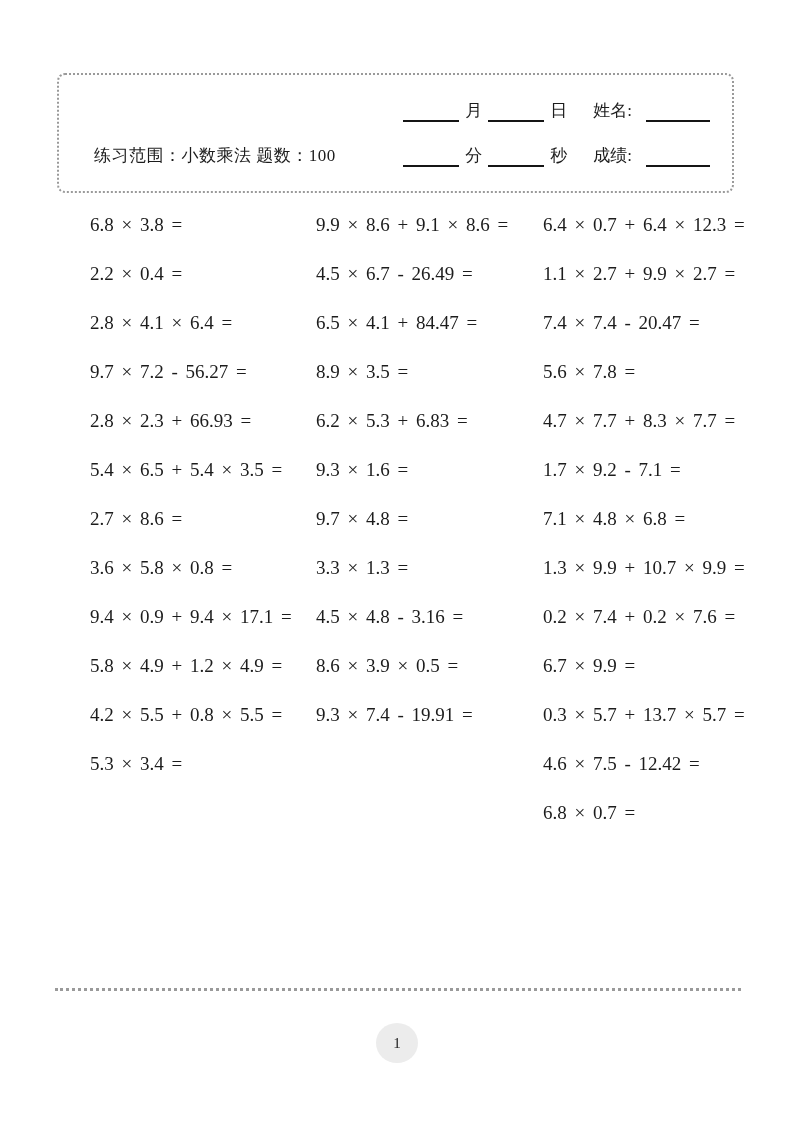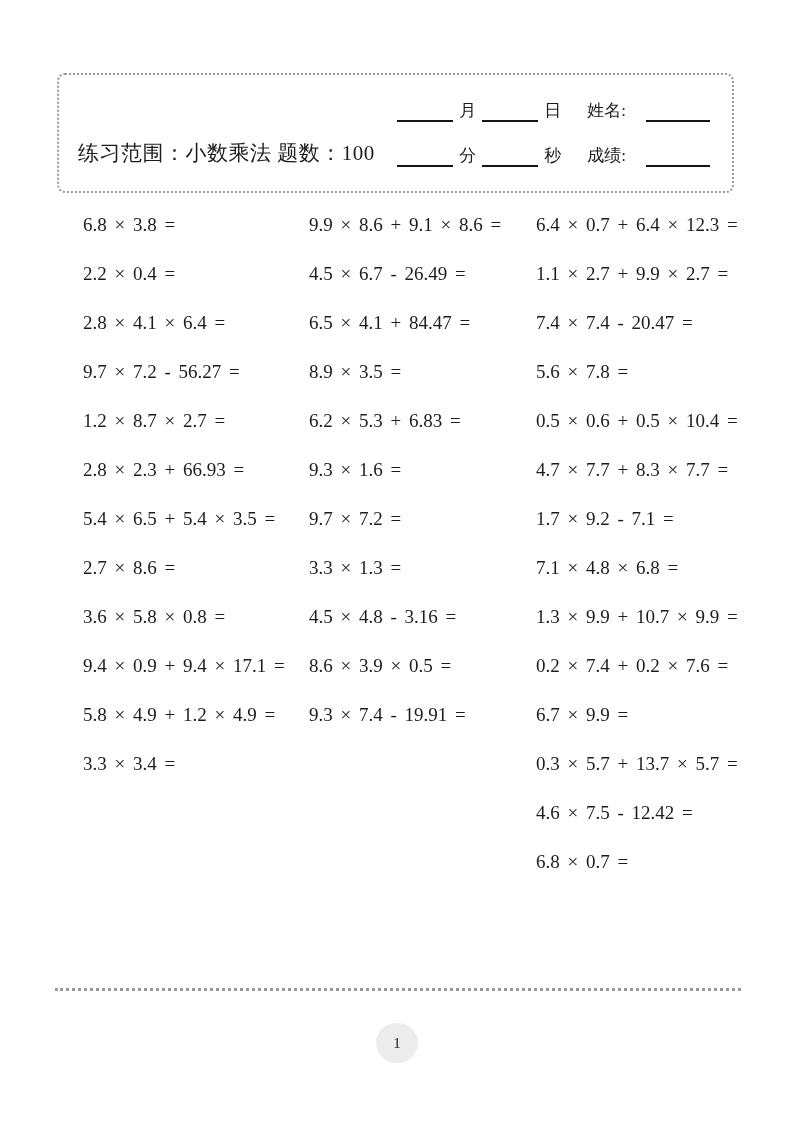--- a/index.html
+++ b/index.html
@@ -16,22 +16,22 @@
   .header-box {
     position: absolute;
     left: 57px; top: 73px;
     width: 677px; height: 120px;
     border: 2px dotted #9a9a9a;
     border-radius: 8px;
     box-sizing: border-box;
   }
   .practice-info {
     position: absolute;
-    left: 19px; bottom: 24px;
-    font-size: 21px;
+    left: 35px; bottom: 24px;
+    font-size: 17px;
     letter-spacing: 0.5px;
     white-space: nowrap;
   }
   .header-right {
     position: absolute;
     right: 22px; top: 24px;
     display: flex;
     flex-direction: column;
     gap: 22px;
     font-size: 17px;
@@ -39,25 +39,25 @@
   .h-row { display: flex; align-items: flex-end; white-space: nowrap; }
   .blank {
     display: inline-block;
     border-bottom: 2px solid #151515;
     height: 1.05em;
     box-sizing: border-box;
   }
   .blank.w-date { width: 56px; }
   .blank.w-name { width: 64px; }
   .h-label { margin: 0 6px; }
-  .h-label.tag { margin-left: 20px; margin-right: 20px; }
+  .h-label.tag { margin-left: 20px; margin-right: 14px; }
   
   .problems-grid {
     position: absolute;
-    left: 83px; top: 200px; right: 20px;
+    left: 90px; top: 200px; right: 20px;
     display: grid;
     grid-template-columns: 226px 227px auto;
   }
   .problem-col { display: flex; flex-direction: column; }
   .problem-cell {
     height: 49px;
     display: flex;
     align-items: center;
     font-size: 19px;
     white-space: nowrap;
@@ -110,48 +110,47 @@
       </div>
     </div>
   </div>
 
   <div class="problems-grid">
       <div class="problem-col">
         <div class="problem-cell">6.8 × 3.8 =</div>
         <div class="problem-cell">2.2 × 0.4 =</div>
         <div class="problem-cell">2.8 × 4.1 × 6.4 =</div>
         <div class="problem-cell">9.7 × 7.2 - 56.27 =</div>
-        <div class="problem-cell">1.2 × 8.7 × 2.7 =</div>
         <div class="problem-cell">2.8 × 2.3 + 66.93 =</div>
         <div class="problem-cell">5.4 × 6.5 + 5.4 × 3.5 =</div>
         <div class="problem-cell">2.7 × 8.6 =</div>
         <div class="problem-cell">3.6 × 5.8 × 0.8 =</div>
         <div class="problem-cell">9.4 × 0.9 + 9.4 × 17.1 =</div>
         <div class="problem-cell">5.8 × 4.9 + 1.2 × 4.9 =</div>
-        <div class="problem-cell">3.3 × 3.4 =</div>
+        <div class="problem-cell">4.2 × 5.5 + 0.8 × 5.5 =</div>
+        <div class="problem-cell">5.3 × 3.4 =</div>
       </div>
       <div class="problem-col">
         <div class="problem-cell">9.9 × 8.6 + 9.1 × 8.6 =</div>
         <div class="problem-cell">4.5 × 6.7 - 26.49 =</div>
         <div class="problem-cell">6.5 × 4.1 + 84.47 =</div>
         <div class="problem-cell">8.9 × 3.5 =</div>
         <div class="problem-cell">6.2 × 5.3 + 6.83 =</div>
         <div class="problem-cell">9.3 × 1.6 =</div>
-        <div class="problem-cell">9.7 × 7.2 =</div>
+        <div class="problem-cell">9.7 × 4.8 =</div>
         <div class="problem-cell">3.3 × 1.3 =</div>
         <div class="problem-cell">4.5 × 4.8 - 3.16 =</div>
         <div class="problem-cell">8.6 × 3.9 × 0.5 =</div>
         <div class="problem-cell">9.3 × 7.4 - 19.91 =</div>
       </div>
       <div class="problem-col">
         <div class="problem-cell">6.4 × 0.7 + 6.4 × 12.3 =</div>
         <div class="problem-cell">1.1 × 2.7 + 9.9 × 2.7 =</div>
         <div class="problem-cell">7.4 × 7.4 - 20.47 =</div>
         <div class="problem-cell">5.6 × 7.8 =</div>
-        <div class="problem-cell">0.5 × 0.6 + 0.5 × 10.4 =</div>
         <div class="problem-cell">4.7 × 7.7 + 8.3 × 7.7 =</div>
         <div class="problem-cell">1.7 × 9.2 - 7.1 =</div>
         <div class="problem-cell">7.1 × 4.8 × 6.8 =</div>
         <div class="problem-cell">1.3 × 9.9 + 10.7 × 9.9 =</div>
         <div class="problem-cell">0.2 × 7.4 + 0.2 × 7.6 =</div>
         <div class="problem-cell">6.7 × 9.9 =</div>
         <div class="problem-cell">0.3 × 5.7 + 13.7 × 5.7 =</div>
         <div class="problem-cell">4.6 × 7.5 - 12.42 =</div>
         <div class="problem-cell">6.8 × 0.7 =</div>
       </div>

